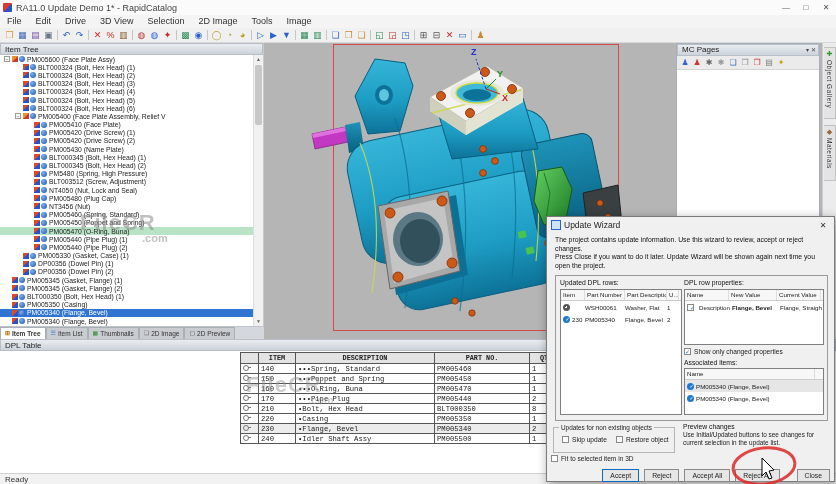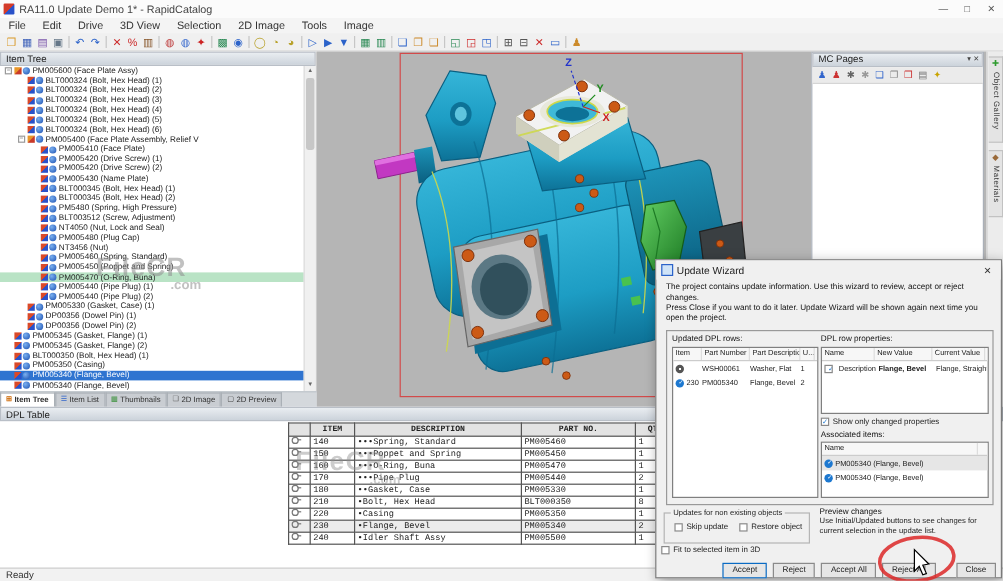--- a/index.html
+++ b/index.html
@@ -622,28 +622,20 @@
         <tr>
           <td><span class="keyico"></span></td>
           <td>170</td>
           <td>•••Pipe Plug</td>
           <td>PM005440</td>
           <td>2</td>
           <td></td>
         </tr>
         <tr>
           <td><span class="keyico"></span></td>
-          <td>180</td>
-          <td>••Gasket, Case</td>
-          <td>PM005330</td>
-          <td>1</td>
-          <td></td>
-        </tr>
-        <tr>
-          <td><span class="keyico"></span></td>
           <td>210</td>
           <td>•Bolt, Hex Head</td>
           <td>BLT000350</td>
           <td>8</td>
           <td></td>
         </tr>
         <tr>
           <td><span class="keyico"></span></td>
           <td>220</td>
           <td>•Casing</td>

